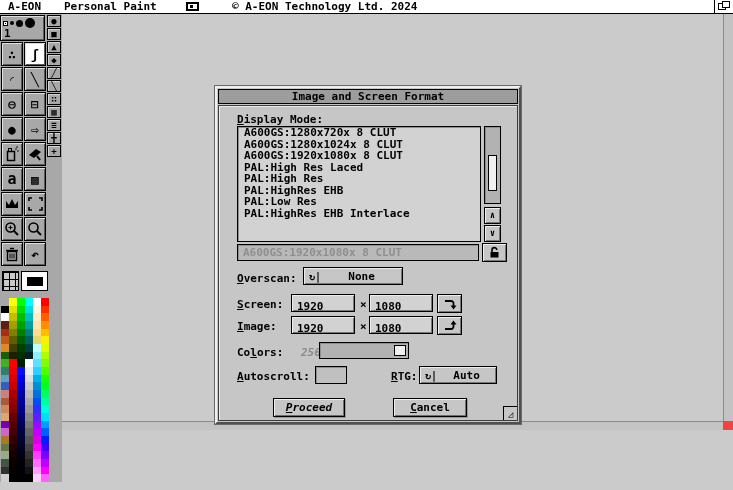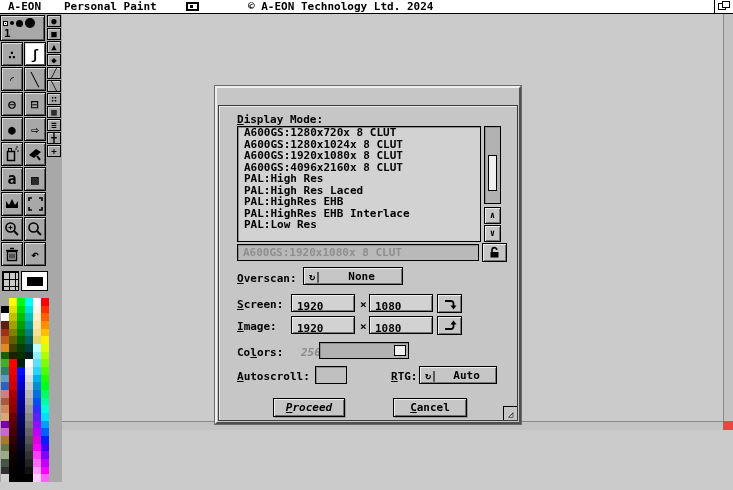--- a/index.html
+++ b/index.html
@@ -5,21 +5,21 @@
   * { margin:0; padding:0; box-sizing:border-box; }
   html,body { width:733px; height:490px; }
   body { font-family:"DejaVu Sans Mono", monospace; font-weight:700; background:#cbcbcb; position:relative; overflow:hidden; }
   .screen { position:absolute; inset:0; width:733px; height:430px; background:#ef4444; }
 
   
   .menubar { position:absolute; left:0; top:0; width:733px; height:14px; background:#ffffff; border-bottom:1px solid #000; font-size:11px; color:#000; }
   .menubar span.mtxt { position:absolute; top:0; line-height:13px; white-space:pre; }
   .mb-app { left:8px; }
   .mb-title { left:64px; }
-  .mb-copy { left:248px; }
+  .mb-copy { left:232px; }
   .mb-icon { position:absolute; left:186px; top:2px; width:13px; height:9px; background:#000; }
   .mb-icon .inner { position:absolute; left:2px; top:2px; right:2px; bottom:2px; background:#fff; }
   .mb-icon .dot { position:absolute; left:4px; top:3px; width:3px; height:3px; background:#000; }
   .depth-gadget { position:absolute; right:1px; top:0; width:18px; height:13px; border-left:1px solid #000; background:#fff; }
   .depth-gadget svg { position:absolute; left:3px; top:1px; }
 
   
   .leftpanel { position:absolute; left:0; top:14px; width:62px; height:468px; background:#a8a8a8; }
   .tool { position:absolute; width:22px; height:24px; background:#a8a8a8; border:1px solid #000;
           box-shadow: inset 1px 1px 0 #dedede, inset -1px -1px 0 #5a5a5a;
@@ -436,34 +436,34 @@
           <div class="pal-cell" style="background: rgb(63, 0, 255);"></div>
           <div class="pal-cell" style="background: rgb(127, 0, 255);"></div>
           <div class="pal-cell" style="background: rgb(191, 0, 255);"></div>
           <div class="pal-cell" style="background: rgb(255, 0, 255);"></div>
           <div class="pal-cell" style="background: rgb(255, 95, 255);"></div>
         </div>
       </div>
   </div>
 
   <div class="dialog">
+    <div class="dlg-titlebar"><span>Image and Screen Format</span></div>
     <div class="dlg-body">
 
       <span class="lbl" style="left:18px; top:7px;"><span class="ul">D</span><span>isplay Mode:</span></span>
 
       <div class="listbox" id="mode-list">
           <div class="mode-row">A600GS:1280x720x 8 CLUT</div>
           <div class="mode-row">A600GS:1280x1024x 8 CLUT</div>
           <div class="mode-row">A600GS:1920x1080x 8 CLUT</div>
-          <div class="mode-row">A600GS:4096x2160x 8 CLUT</div>
+          <div class="mode-row">PAL:High Res Laced</div>
           <div class="mode-row">PAL:High Res</div>
-          <div class="mode-row">PAL:High Res Laced</div>
           <div class="mode-row">PAL:HighRes EHB</div>
+          <div class="mode-row">PAL:Low Res</div>
           <div class="mode-row">PAL:HighRes EHB Interlace</div>
-          <div class="mode-row">PAL:Low Res</div>
         </div>
 
       <div class="scrollbar">
         <div class="sb-track">
           <div class="sb-thumb"></div>
         </div>
         <div class="sb-btn sb-up">
             <span>∧</span>
           </div>
         <div class="sb-btn sb-down">

